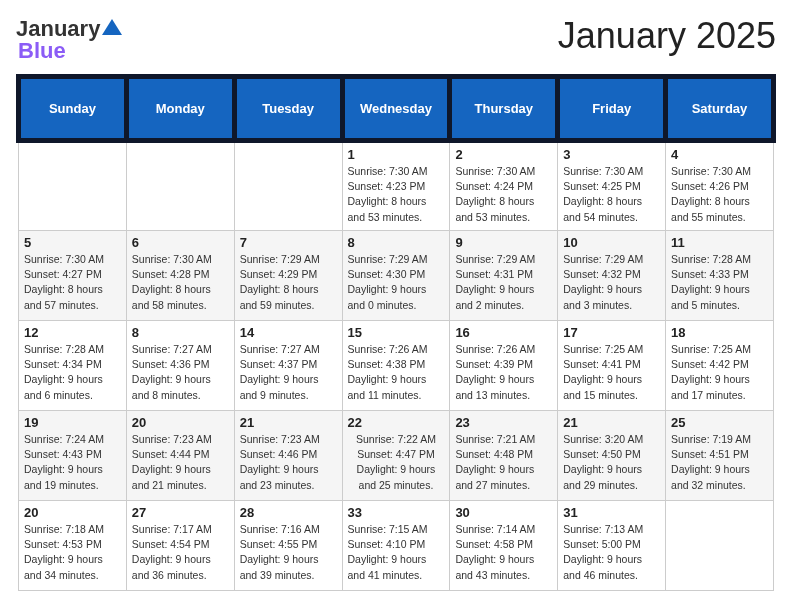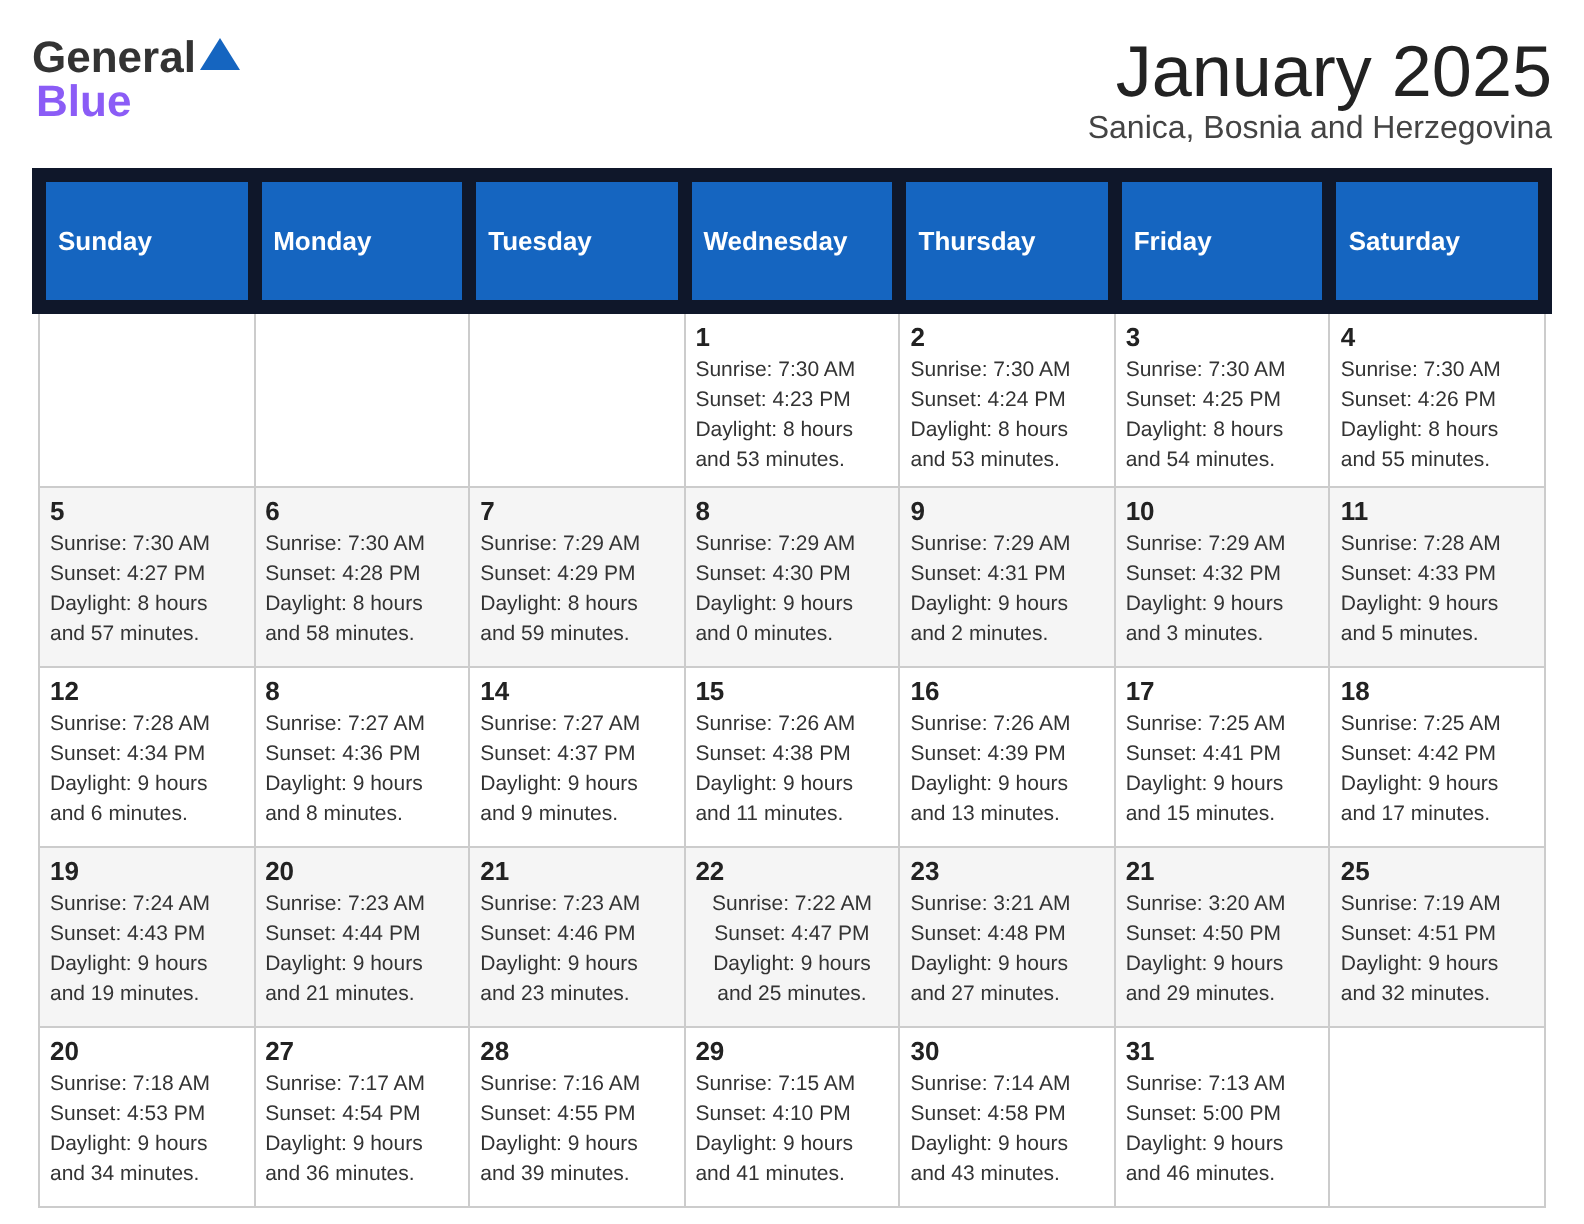--- a/index.html
+++ b/index.html
@@ -38,25 +38,25 @@
       font-weight: normal;
     }
     .calendar-table {
       width: 100%;
       border-collapse: collapse;
       table-layout: fixed;
     }
     .calendar-table th {
       background-color: #1565c0;
       color: #fff;
-      text-align: left;
+      text-align: center;
       padding: 22px 6px;
       font-size: 13px;
       font-weight: bold;
-      border: 7px solid #0f172a;
+      border: 5px solid #0f172a;
     }
     .calendar-table td {
       vertical-align: top;
       border: 1px solid #ccc;
       padding: 4px 5px;
       min-height: 80px;
       height: 90px;
       font-size: 11px;
       color: #222;
       background: #fff;
@@ -77,30 +77,29 @@
     .empty-cell {
       background: #fff !important;
     }
   </style>
 </head>
 <body>
 
 <div class="header">
   <div class="logo">
     <div style="display:flex;align-items:center;gap:0;">
-      <span class="logo-general" style="font-size:22px;font-weight:bold;color:#333;">General</span>
+      <span class="logo-general" style="font-size:22px;font-weight:bold;color:#333;">January</span>
       <svg width="20" height="16" viewBox="0 0 20 16" style="margin-left:2px;margin-top:-4px;">
         <polygon points="0,16 10,0 20,16" fill="#1565c0"></polygon>
       </svg>
     </div>
     <span class="logo-blue" style="font-size:22px;font-weight:bold;color:#8b5cf6;margin-top:-4px;margin-left:2px;">Blue</span>
   </div>
   <div class="title-block">
     <div class="month-title">January 2025</div>
-    <div class="location-title">Sanica, Bosnia and Herzegovina</div>
   </div>
 </div>
 
 <table class="calendar-table">
   <thead>
     <tr>
     <th>Sunday</th>
         <th>Monday</th>
         <th>Tuesday</th>
         <th>Wednesday</th>
@@ -247,21 +246,21 @@
 Daylight: 9 hours and 23 minutes.</div>
         </td>
         <td>
           <div class="day-number">22</div>
           <div class="day-info" style="white-space: pre-line; text-align: center;">Sunrise: 7:22 AM
 Sunset: 4:47 PM
 Daylight: 9 hours and 25 minutes.</div>
         </td>
         <td>
           <div class="day-number">23</div>
-          <div class="day-info" style="white-space: pre-line;">Sunrise: 3:21 AM
+          <div class="day-info" style="white-space: pre-line;">Sunrise: 7:21 AM
 Sunset: 4:48 PM
 Daylight: 9 hours and 27 minutes.</div>
         </td>
         <td>
           <div class="day-number">21</div>
           <div class="day-info" style="white-space: pre-line;">Sunrise: 3:20 AM
 Sunset: 4:50 PM
 Daylight: 9 hours and 29 minutes.</div>
         </td>
         <td>
@@ -284,21 +283,21 @@
 Sunset: 4:54 PM
 Daylight: 9 hours and 36 minutes.</div>
         </td>
         <td>
           <div class="day-number">28</div>
           <div class="day-info" style="white-space: pre-line;">Sunrise: 7:16 AM
 Sunset: 4:55 PM
 Daylight: 9 hours and 39 minutes.</div>
         </td>
         <td>
-          <div class="day-number">29</div>
+          <div class="day-number">33</div>
           <div class="day-info" style="white-space: pre-line;">Sunrise: 7:15 AM
 Sunset: 4:10 PM
 Daylight: 9 hours and 41 minutes.</div>
         </td>
         <td>
           <div class="day-number">30</div>
           <div class="day-info" style="white-space: pre-line;">Sunrise: 7:14 AM
 Sunset: 4:58 PM
 Daylight: 9 hours and 43 minutes.</div>
         </td>

